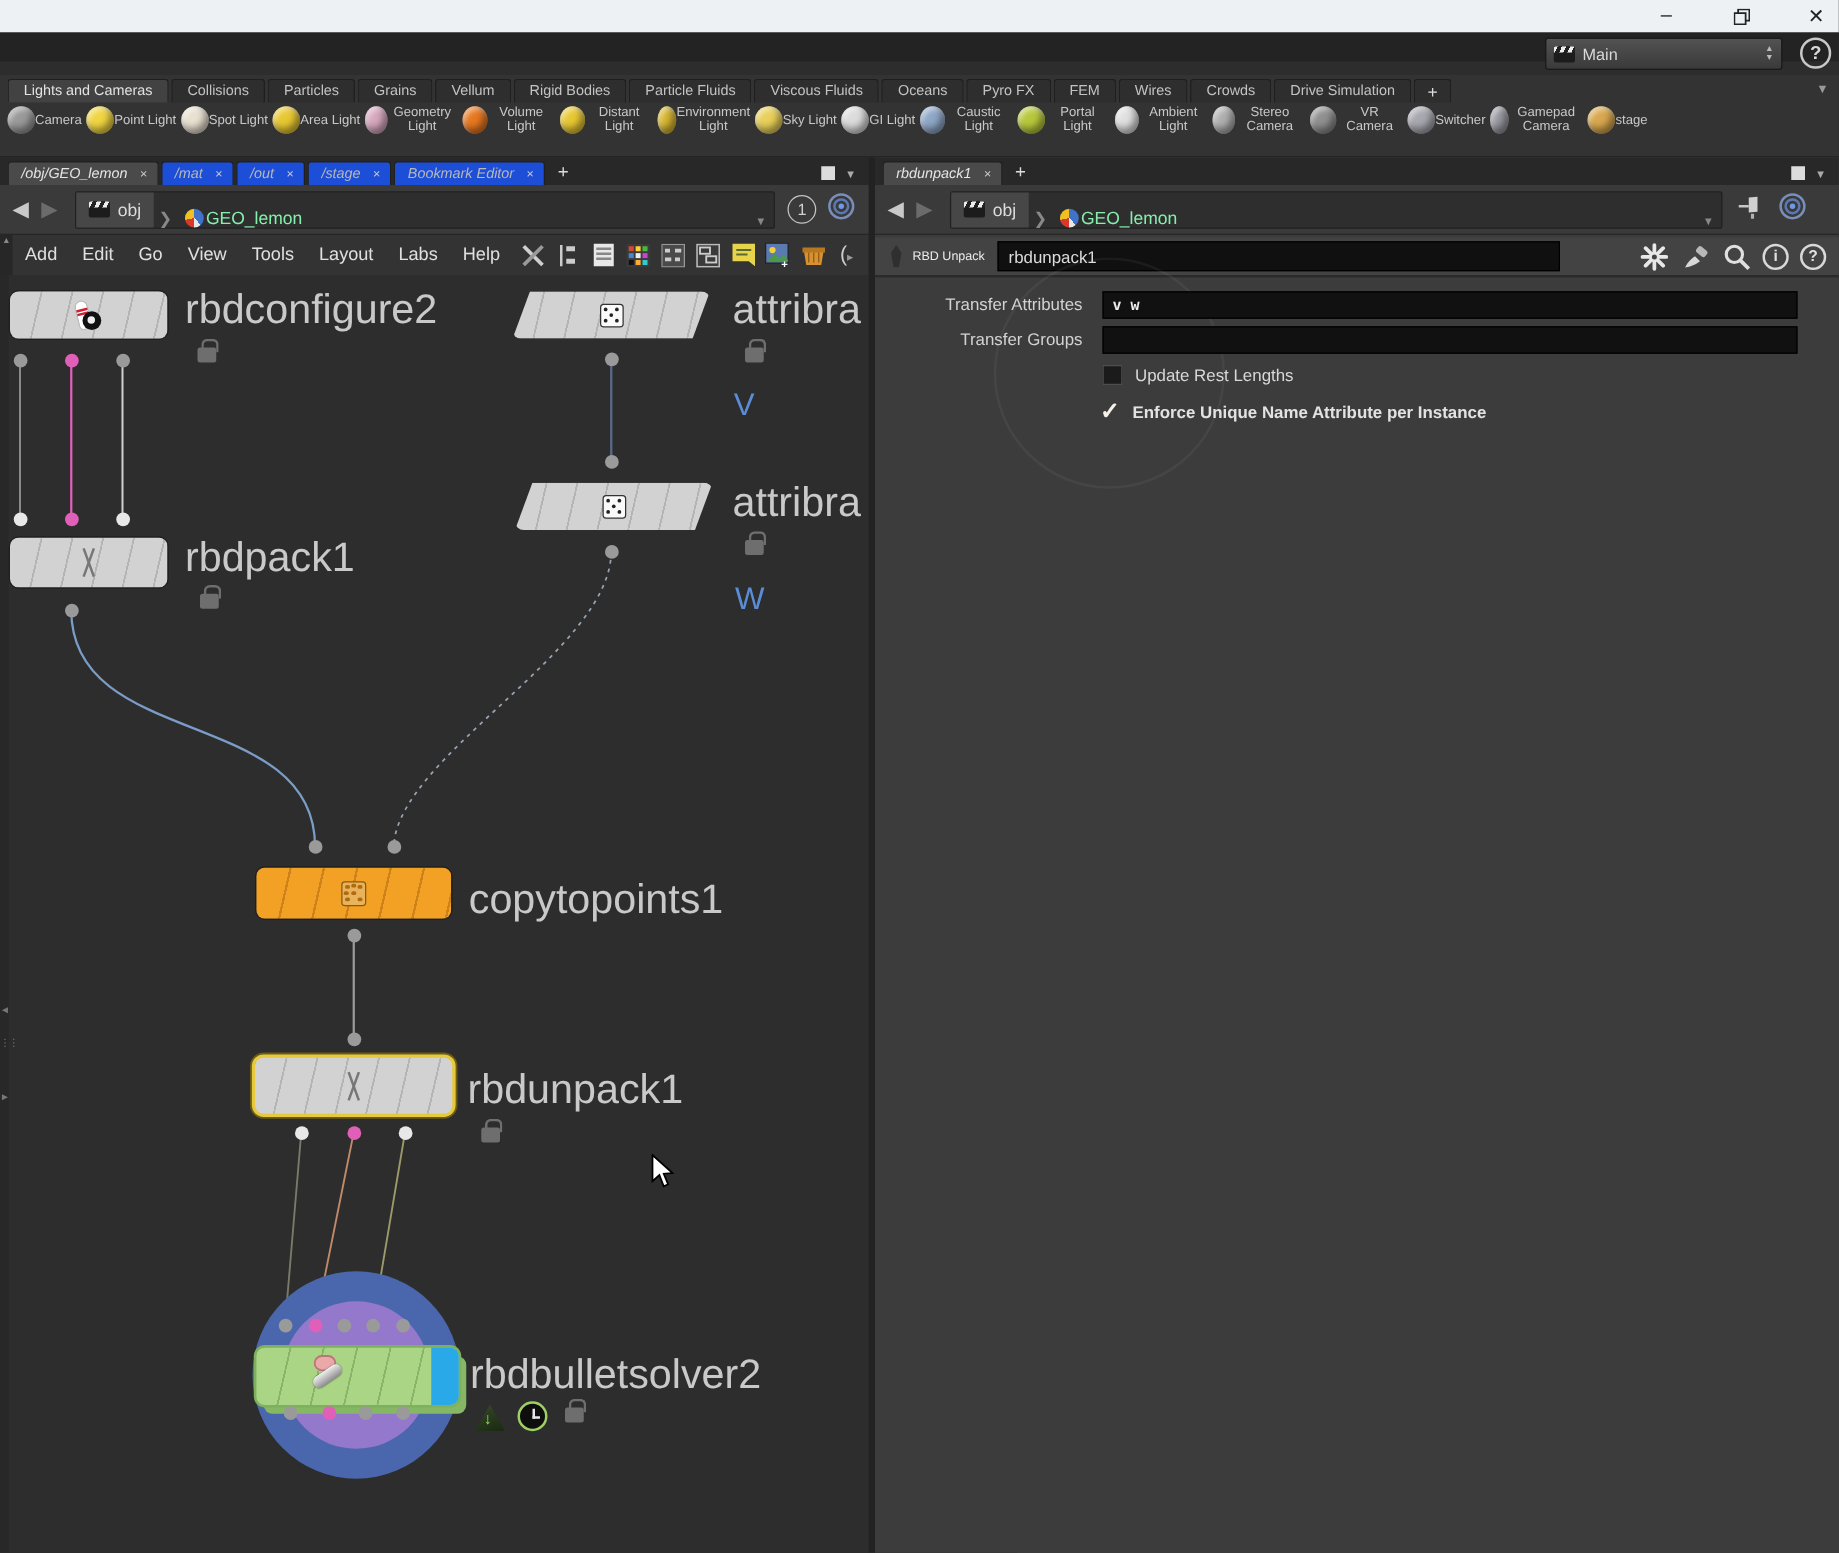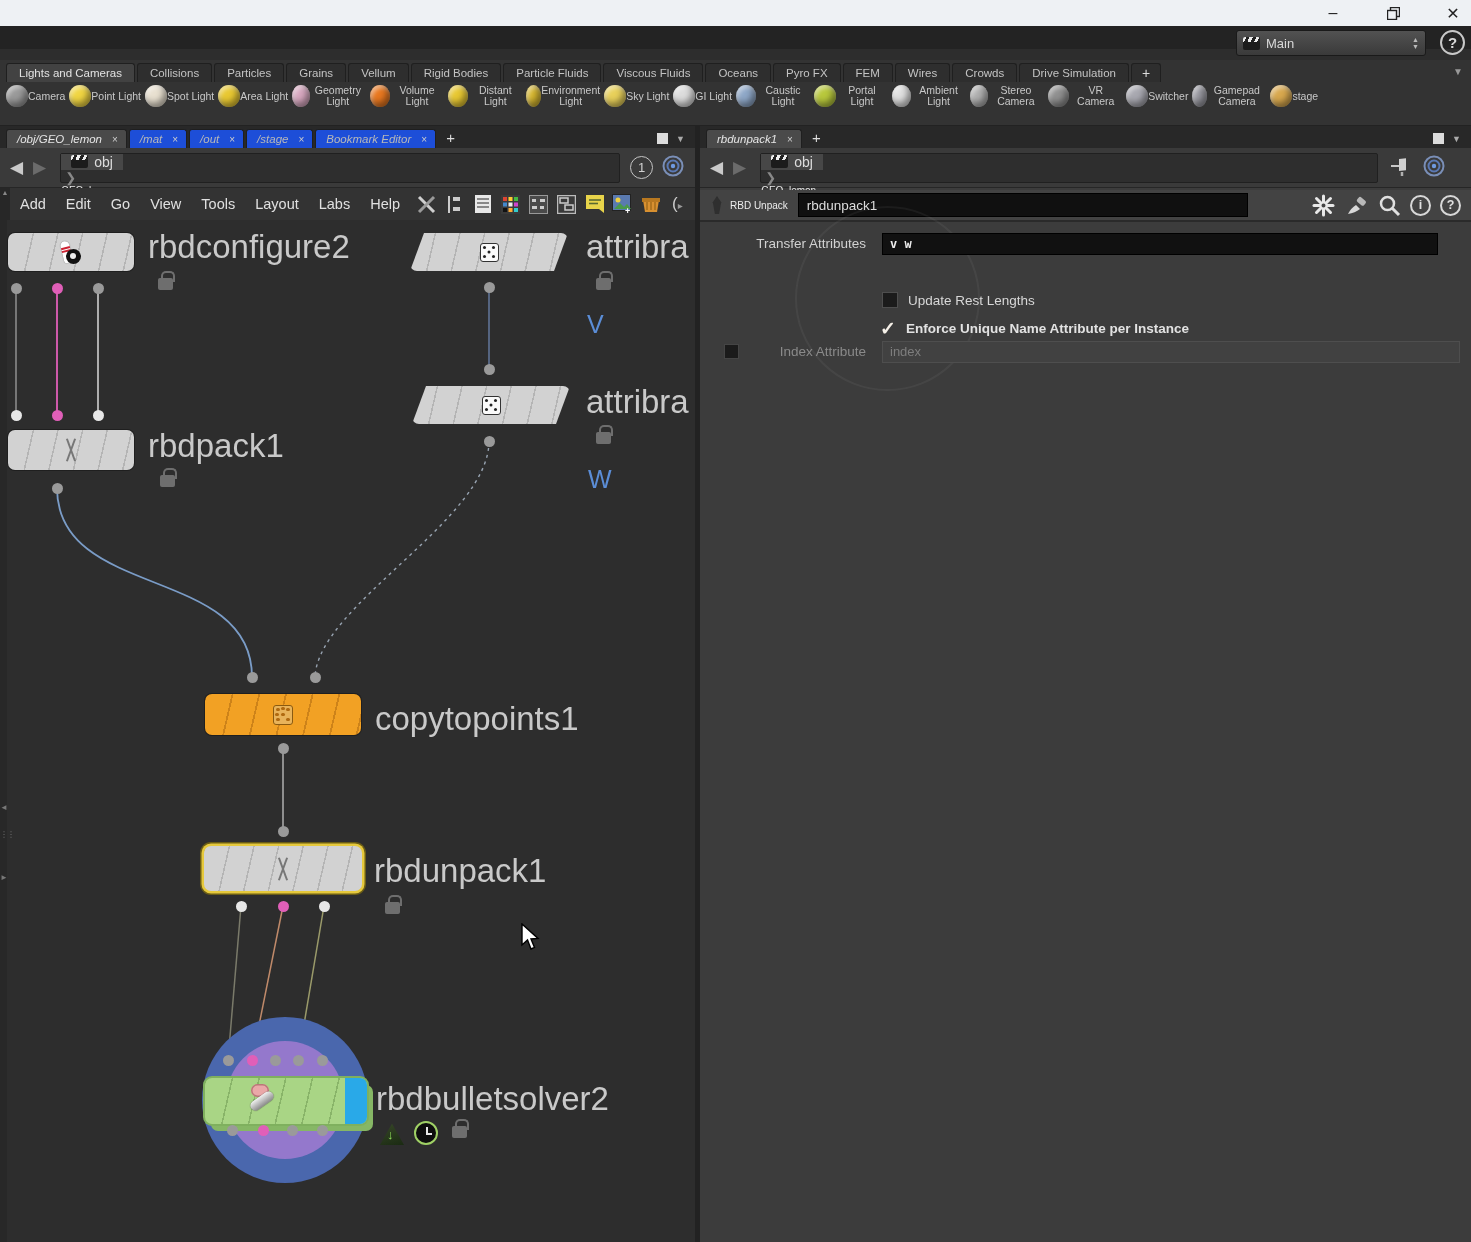--- a/index.html
+++ b/index.html
@@ -46,24 +46,24 @@
   .ptab .x { font-style:normal; color:#cdcdcd; font-size:10px; }
   .ptab-plus { color:#ddd; font-size:15px; padding:0 8px 2px; }
   .tabbar-right { margin-left:auto; display:flex; align-items:center; gap:8px; padding:0 10px 4px 0; }
   .sq { width:11px; height:11px; background:#dcdcdc; }
   .tri { color:#aaa; font-size:9px; }
 
   .pathbar { position:absolute; left:0; top:22px; width:100%; height:40px; background:#3a3a3a; border-bottom:1px solid #262626;
     display:flex; align-items:center; }
   .navarrow { font-size:17px; margin-left:10px; }
   .nav-back { color:#c9c9c9; } .nav-fwd { color:#6b6b6b; }
-  .pathfield { background:#2e2e2e; border:1px solid #202020; height:30px; display:flex; align-items:flex-start; border-radius:2px; margin-left:14px;flex-direction:column; }
+  .pathfield { background:#2e2e2e; border:1px solid #202020; height:30px; display:flex; align-items:flex-end; border-radius:2px; margin-left:14px; }
   .chip { display:flex; align-items:center; gap:6px; background:#474747; height:28px; padding:0 10px; color:#ddd; font-size:14px; }
   .chev { color:#888; padding:0 4px; font-size:13px; }
-  .geo-name { color:#e5e5e5; font-size:10px; padding-right:8px; }
+  .geo-name { color:#86efac; font-size:14px; padding-right:8px; }
   .field-dd { margin-left:auto; color:#888; font-size:9px; padding:0 6px; }
   .clapper { width:17px; height:13px; background:#1c1c1c; border-radius:2px; position:relative; overflow:hidden; }
   .clapper::before { content:""; position:absolute; left:0; top:0; width:17px; height:5px;
     background:repeating-linear-gradient(115deg,#eee 0 3px,#222 3px 6px); }
   .geo-icon { width:15px; height:15px; border-radius:50%;
     background:conic-gradient(#3f72c8 0 38%, #e8e8e8 38% 50%, #d8392b 50% 72%, #f0c020 72% 100%); }
   .onebadge { width:23px; height:23px; border:1.5px solid #c4c4c4; border-radius:50%; color:#d0d0d0; font-size:13px;
     display:flex; align-items:center; justify-content:center; margin-left:10px; }
   .radial { margin:0 8px 0 8px; }
 
@@ -601,30 +601,30 @@
 
   <div class="param-body">
     <div class="watermark"></div>
 
     <div class="prow" style="top:12px;">
       <div class="plabel">Transfer Attributes</div>
       <div class="pfield" style="width:556px;">v w</div>
 
     </div>
 
+    <div class="prow" style="top:40px;">
+      <div class="plabel">Transfer Groups</div>
+      <div class="pfield" style="width:556px;"></div>
+
+    </div>
 
     <div class="prow" style="top:68px; padding-left:182px;">
       <span class="cb"></span>
       <span class="cb-label normal">Update Rest Lengths</span>
     </div>
 
     <div class="prow" style="top:93px; padding-left:180px;">
       <span class="checkmark">✓</span>
       <span class="cb-label">Enforce Unique Name Attribute per Instance</span>
     </div>
 
-    <div class="prow" style="top:120px;">
-      <span class="enable-cb"></span>
-      <div class="plabel dim">Index Attribute</div>
-      <div class="pfield disabled" style="width:578px;">index</div>
-    </div>
   </div>
 </div>
 
 </body></html>

